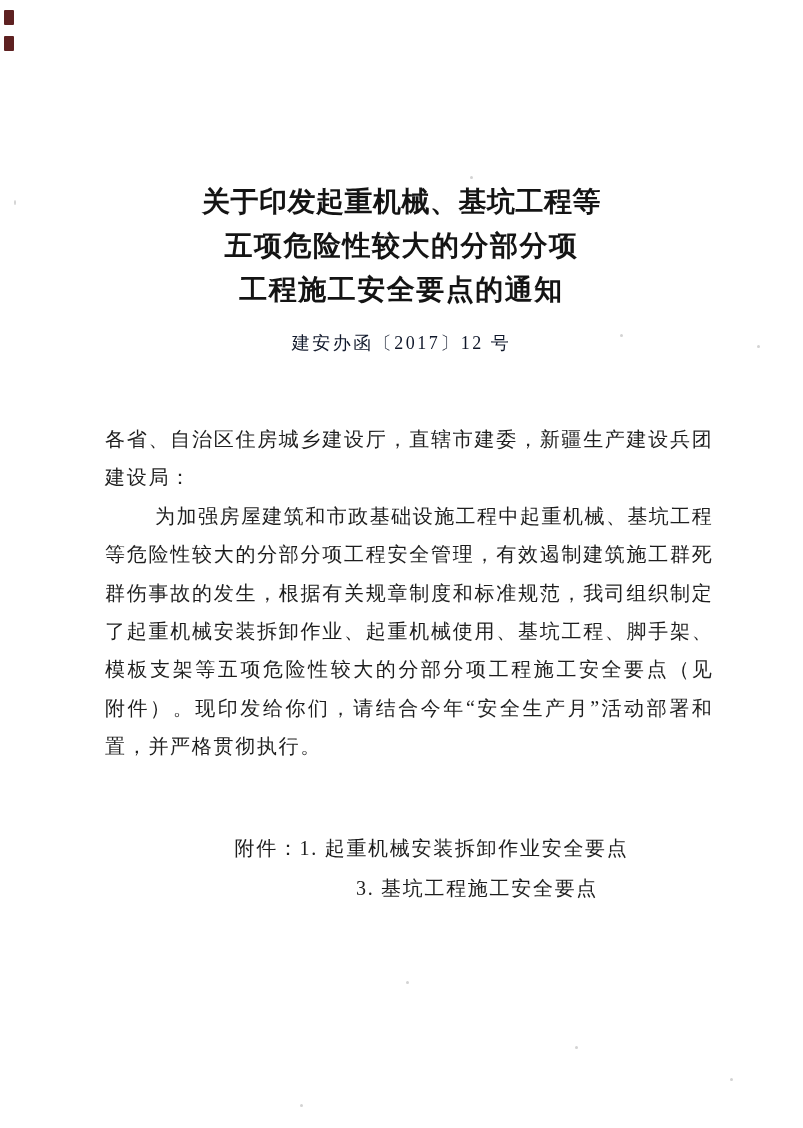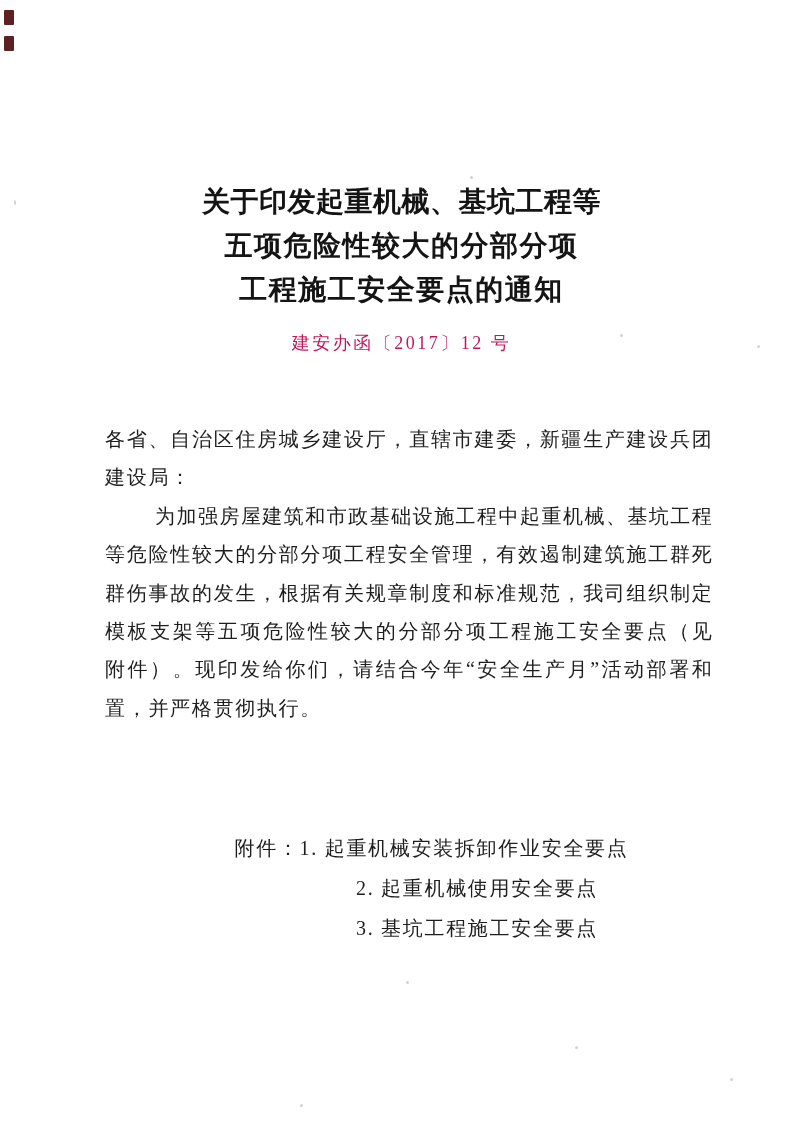--- a/index.html
+++ b/index.html
@@ -50,21 +50,21 @@
   
   .doc-number {
     position: absolute;
     top: 331px;
     left: 0;
     width: 803px;
     text-align: center;
     font-size: 18px;
     line-height: 24px;
     letter-spacing: 2.5px;
-    color: #be185d;
+    color: #0f172a;
     white-space: nowrap;
   }
 
   
   .body-block {
     position: absolute;
     top: 420px;
     left: 105px;
     width: 608px;
   }
@@ -139,24 +139,24 @@
   </div>
 
   <div class="doc-number">建安办函〔2017〕12 号</div>
 
   <div class="body-block">
     <div class="bline just">各省、自治区住房城乡建设厅，直辖市建委，新疆生产建设兵团</div>
     <div class="bline left">建设局：</div>
     <div class="bline just indent">为加强房屋建筑和市政基础设施工程中起重机械、基坑工程</div>
     <div class="bline just">等危险性较大的分部分项工程安全管理，有效遏制建筑施工群死</div>
     <div class="bline just">群伤事故的发生，根据有关规章制度和标准规范，我司组织制定</div>
+    <div class="bline just">了起重机械安装拆卸作业、起重机械使用、基坑工程、脚手架、</div>
     <div class="bline just">模板支架等五项危险性较大的分部分项工程施工安全要点（见</div>
     <div class="bline just">附件）。现印发给你们，请结合今年“安全生产月”活动部署和</div>
     <div class="bline left">置，并严格贯彻执行。</div>
   </div>
 
   <div class="attach-block">
     <div class="aline first">附件：1. 起重机械安装拆卸作业安全要点</div>
-    <div class="aline item">2. 起重机械使用安全要点</div>
     <div class="aline item">3. 基坑工程施工安全要点</div>
   </div>
 
 </div>
 
 </body></html>

